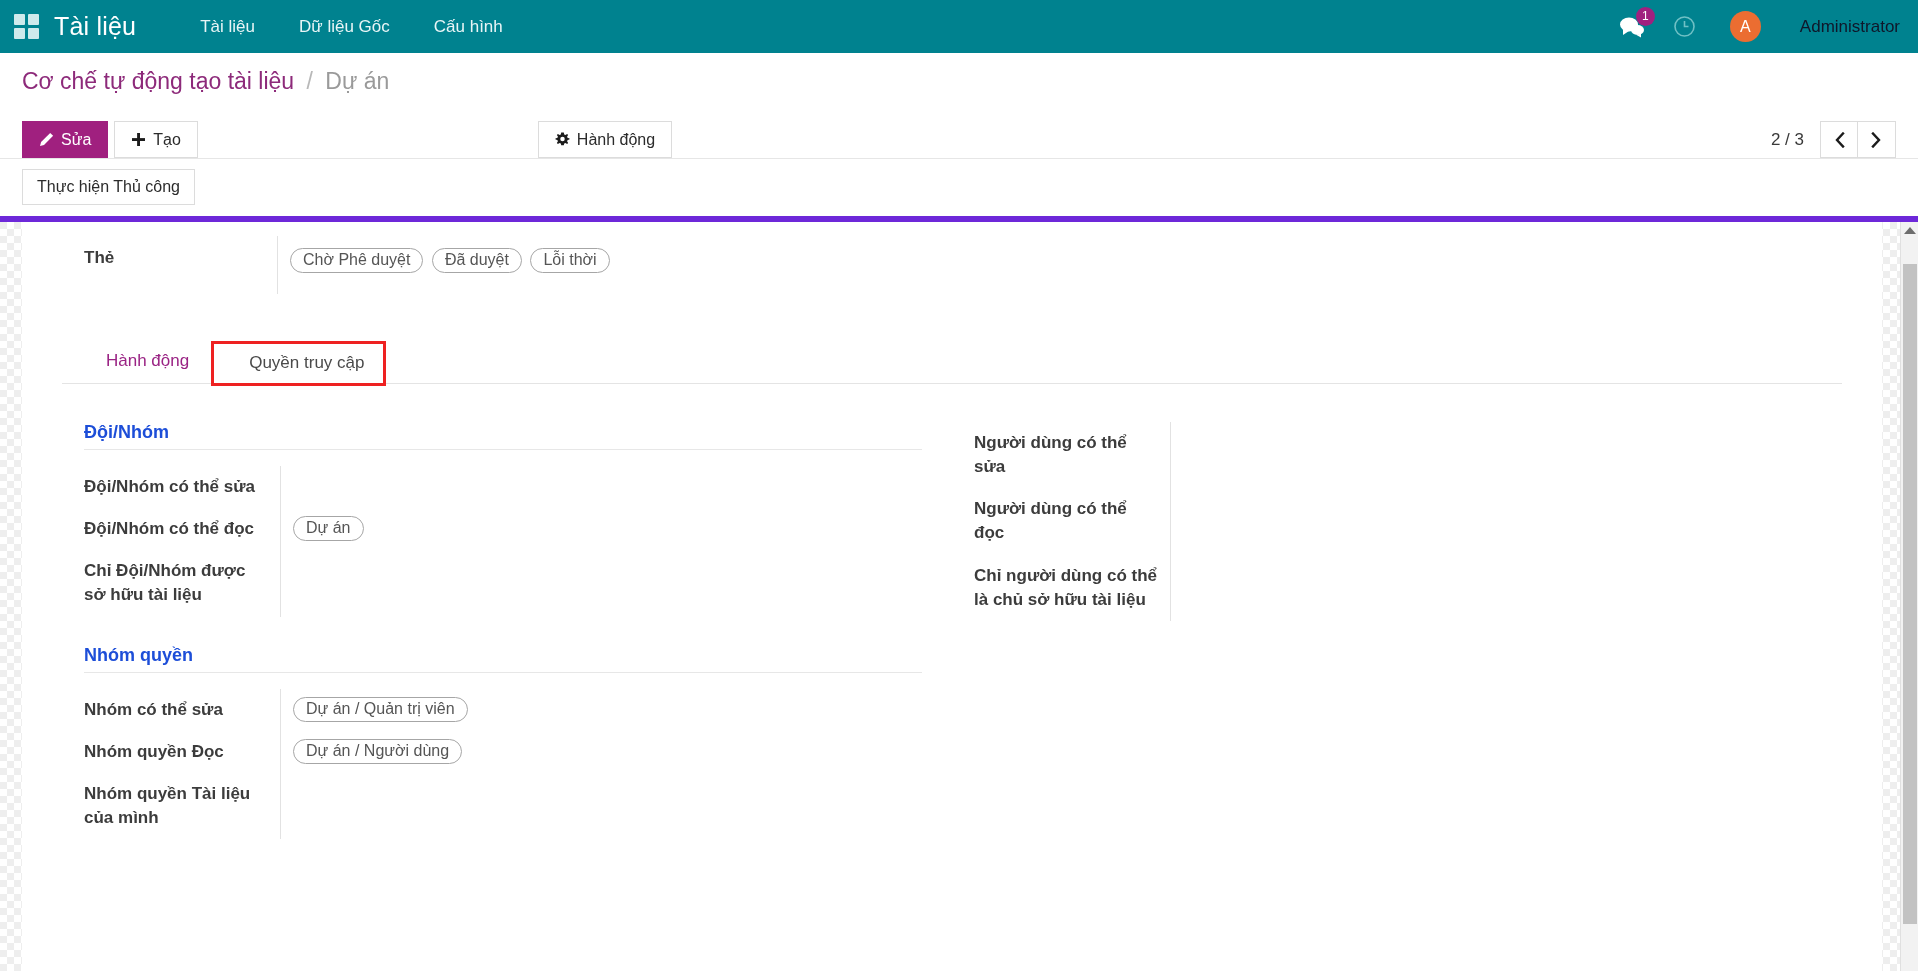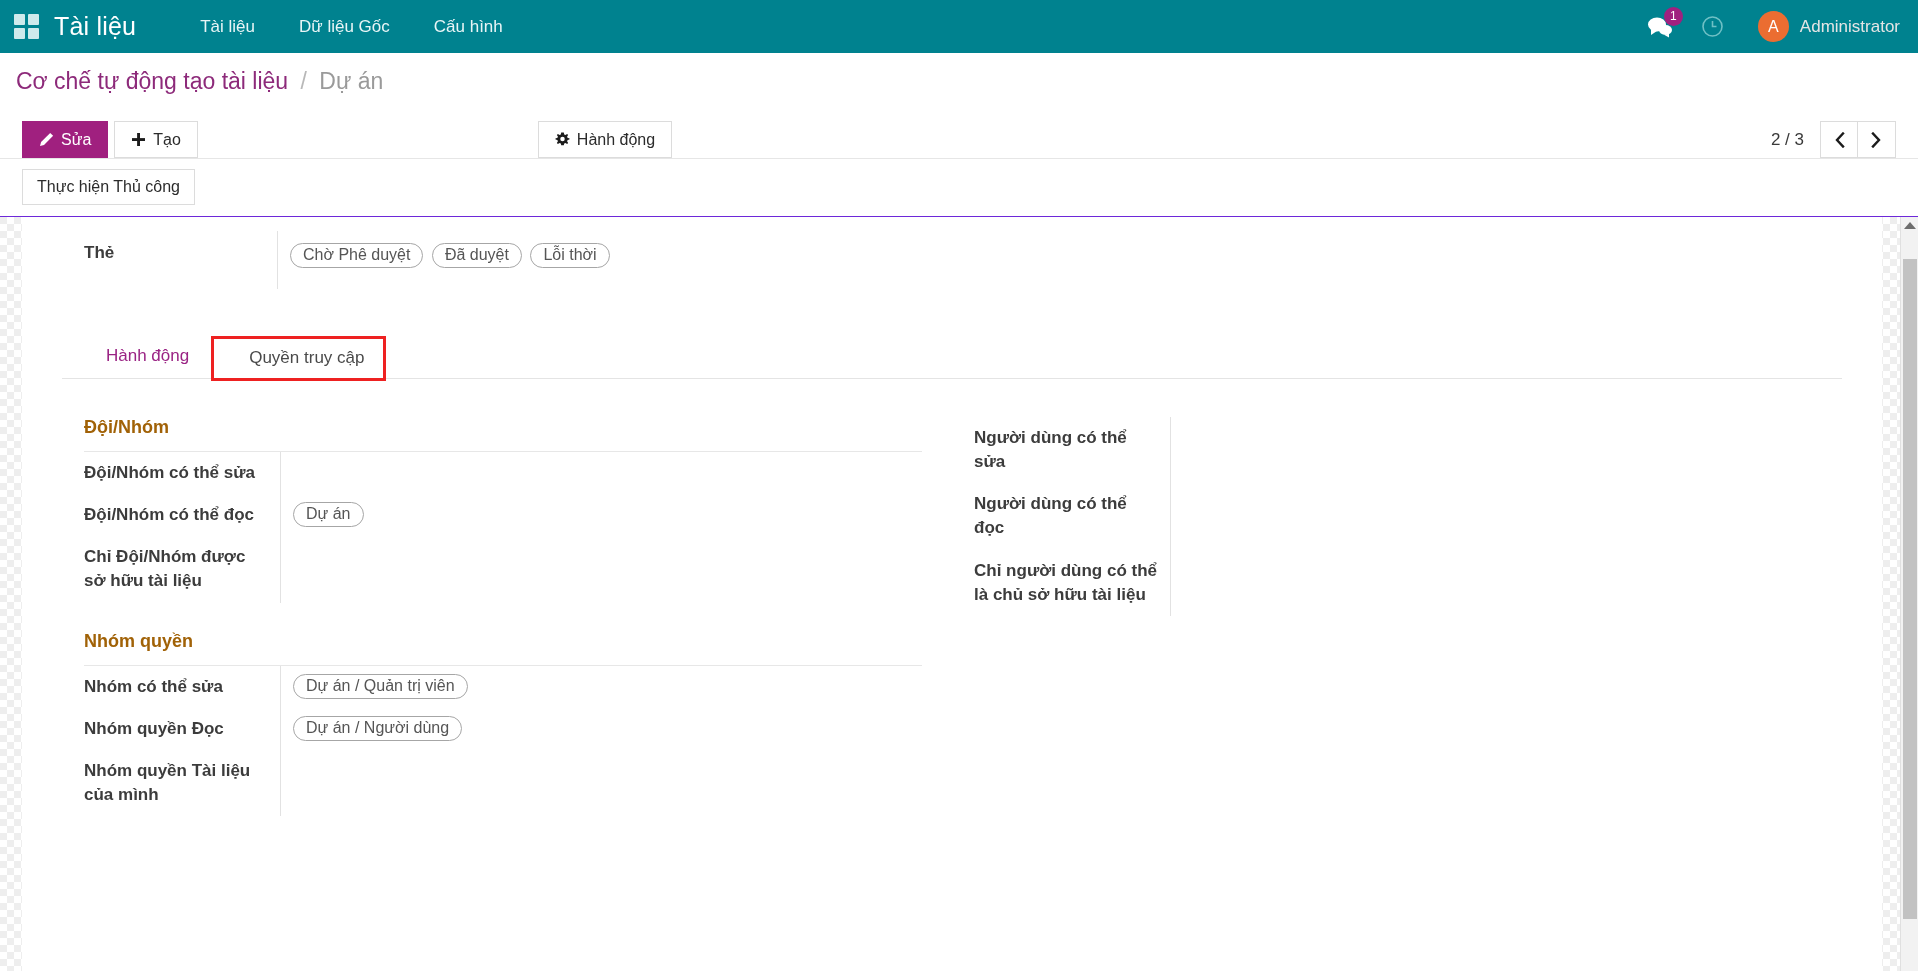--- a/index.html
+++ b/index.html
@@ -76,25 +76,25 @@
   .avatar {
     width: 31px; height: 31px;
     border-radius: 50%;
     background: #eb6d31;
     color: #fff;
     font-size: 16px;
     display: flex; align-items: center; justify-content: center;
     margin-right: 11px;
     margin-left: 20px;
   }
-  .username { font-size: 17px; color: #e5e5e5; white-space: nowrap; }
+  .username { font-size: 17px; color: #0f172a; white-space: nowrap; margin-left: 28px; }
 
   
   .breadcrumb-row {
-    padding: 15px 0 6px 16px;
+    padding: 15px 0 6px 22px;
     font-size: 23px;
     background: #fff;
   }
   .bc-main { color: #8d2a7a; }
   .bc-sep { color: #b8b8b8; margin: 0 6px; }
   .bc-sub { color: #9a9a9a; }
 
   
   .toolbar {
     display: flex;
@@ -145,21 +145,21 @@
     color: #1c1c1c;
     display: flex; align-items: center; justify-content: center;
     font-family: "Liberation Sans", sans-serif;
   }
   .pager-btns button + button { border-left: none; }
 
   
   .statusbar {
     padding: 10px 22px 11px 22px;
     background: #fff;
-    border-bottom: 1px solid #6d28d9;
+    border-bottom: 6px solid #6d28d9;
   }
   .btn-manual {
     height: 36px;
     font-size: 16px;
     border: 1px solid #dcdcdc;
     background: #fff;
     color: #2b2b2b;
     padding: 0 14px;
     cursor: pointer;
     font-family: "Liberation Sans", sans-serif;
@@ -238,25 +238,25 @@
     background: #fff;
     padding: 9px 19px 10px 35px;
     margin-bottom: -3px;
   }
 
   
   .perm-cols { display: flex; padding-top: 38px; }
   .perm-col { width: 50%; padding: 0 30px 0 22px; }
   .sect-title {
     font-size: 18px;
-    color: #a16207;
+    color: #1d4ed8;
     font-weight: bold;
-    padding-bottom: 13px;
+    padding-bottom: 6px;
     border-bottom: 1px solid #e7e7e7;
-    margin-bottom: 0;
+    margin-bottom: 16px;
   }
   .prow { display: flex; min-height: 40px; }
   .prow-label {
     width: 196px;
     font-size: 17px;
     color: #3c3c3c;
     font-weight: bold;
     padding: 9px 12px 9px 0;
     line-height: 1.42;
   }

